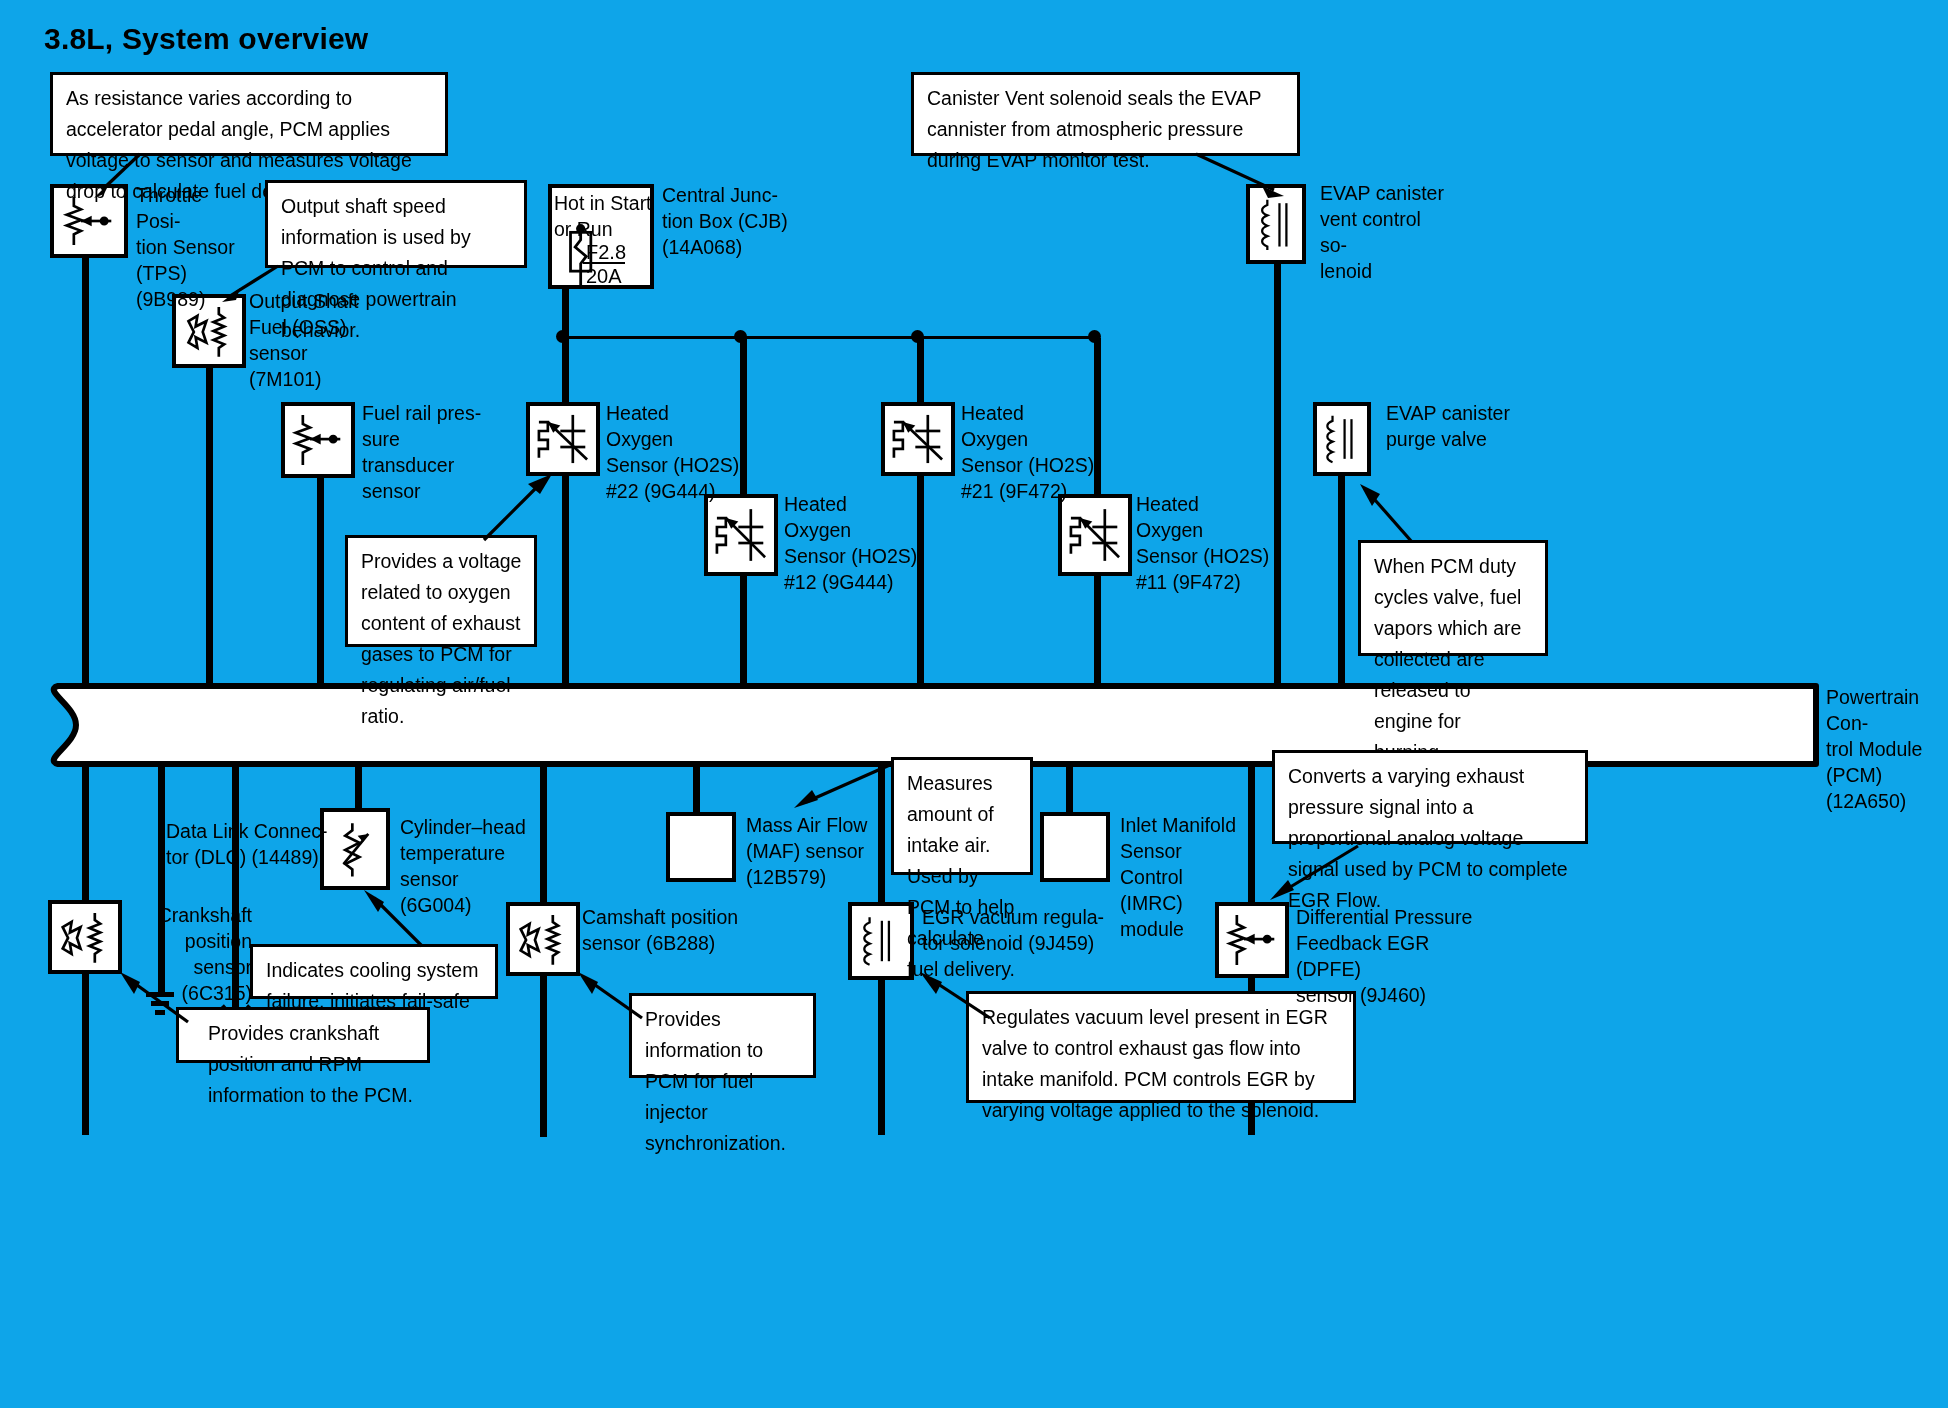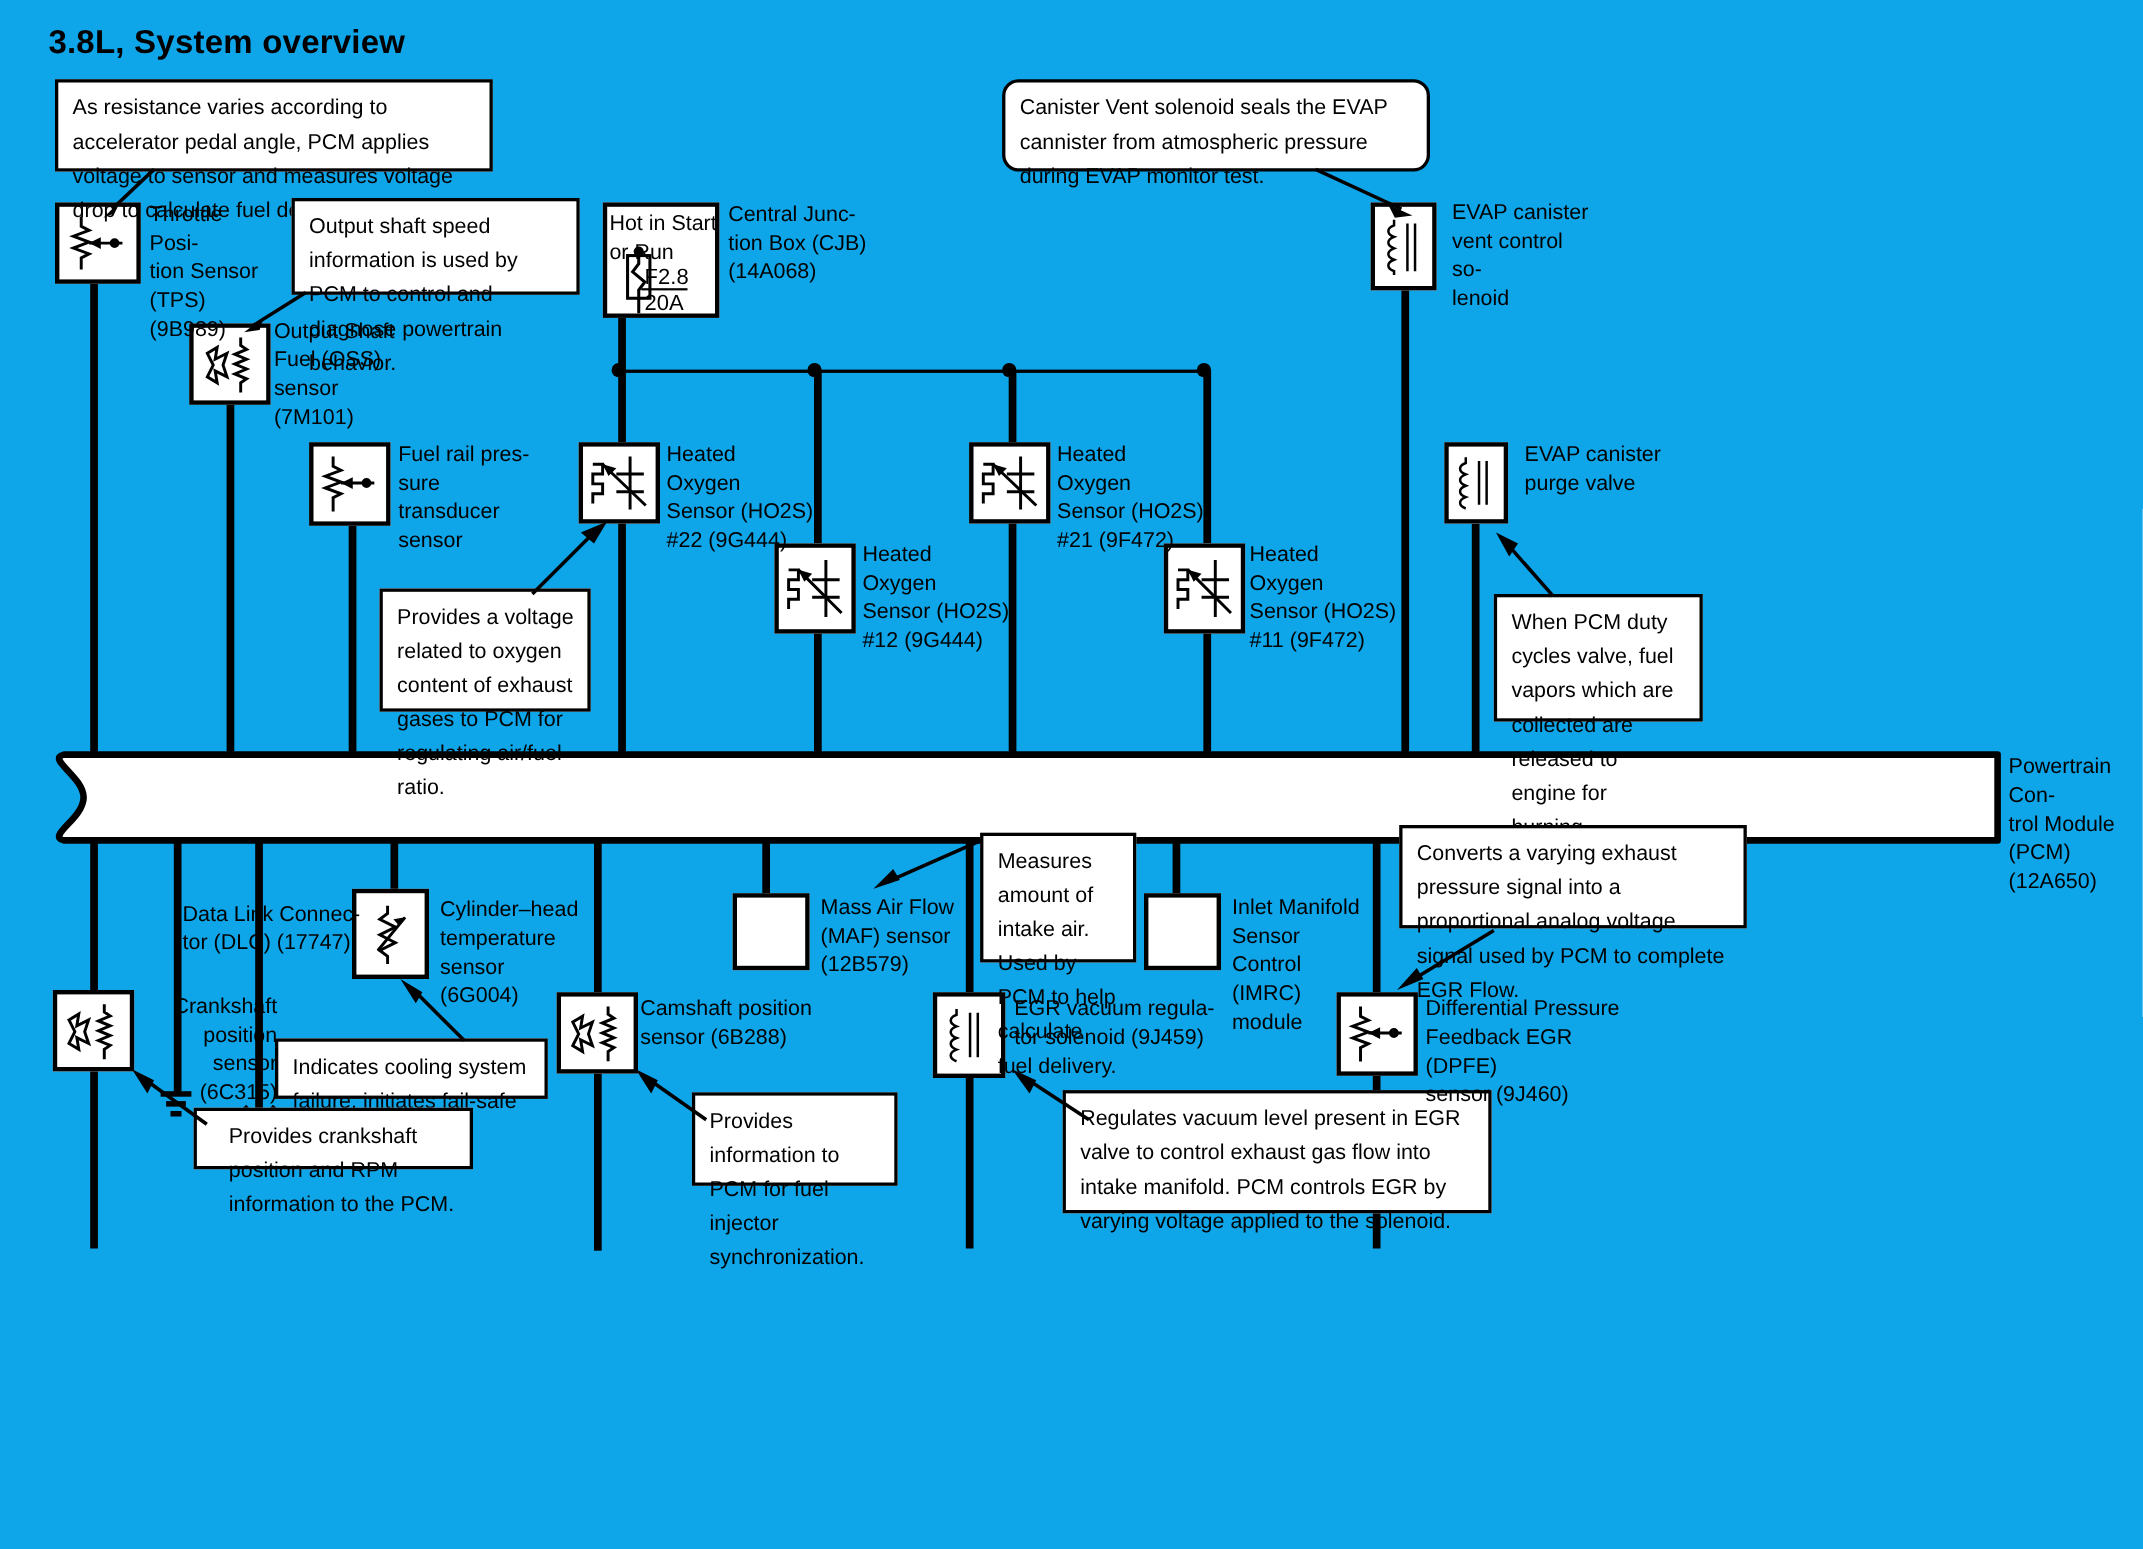--- a/index.html
+++ b/index.html
@@ -39,21 +39,21 @@
 <body>
 
 <div id="page">
 
   <div class="t" id="title">3.8L, System overview</div>
 
   <div class="note" style="left:50px;top:72px;width:398px;height:84px;">As resistance varies according to accelerator pedal angle, PCM applies voltage to sensor and measures voltage drop to calculate fuel delivery.</div>
 
   <div class="note" style="left:265px;top:180px;width:262px;height:88px;">Output shaft speed information is used by PCM to control and diagnose powertrain behavior.</div>
 
-  <div class="note" style="left:911px;top:72px;width:389px;height:84px;border-radius:15px;">Canister Vent solenoid seals the EVAP cannister from atmospheric pressure during EVAP monitor test.</div>
+  <div class="note" style="left:911px;top:72px;width:389px;height:84px;">Canister Vent solenoid seals the EVAP cannister from atmospheric pressure during EVAP monitor test.</div>
 
   <div class="note" style="left:345px;top:535px;width:192px;height:112px;">Provides a voltage related to oxygen content of exhaust gases to PCM for regulating air/fuel ratio.</div>
 
   <div class="note" style="left:1358px;top:540px;width:190px;height:116px;">When PCM duty cycles valve, fuel vapors which are collected are released to engine for burning.</div>
 
   <div class="note" style="left:891px;top:757px;width:142px;height:118px;">Measures amount of intake air. Used by PCM to help calculate fuel delivery.</div>
 
   <div class="note" style="left:1272px;top:750px;width:316px;height:94px;">Converts a varying exhaust pressure signal into a proportional analog voltage signal used by PCM to complete EGR Flow.</div>
 
   <div class="note" style="left:250px;top:944px;width:248px;height:55px;">Indicates cooling system failure, initiates fail-safe cooling.</div>
@@ -264,21 +264,21 @@
       </svg>
   </div>
   <div class="lbl" style="left:1386px;top:400px;width:130px;white-space:pre-line;">EVAP canister
 purge valve</div>
 
   <div class="lbl" style="left:1826px;top:684px;width:130px;white-space:pre-line;">Powertrain Con-
 trol Module
 (PCM) (12A650)</div>
 
   <div class="lbl" style="left:166px;top:818px;width:168px;white-space:pre-line;">Data Link Connec-
-tor (DLC) (17747)</div>
+tor (DLC) (14489)</div>
 
   <div class="sym" style="left:320px;top:808px;width:70px;height:82px;">
     <svg viewBox="0 0 70 82">
         <g stroke="#000" stroke-width="3" fill="none">
       <path d="M32 12 L32 20 L24 26 L40 34 L24 42 L40 50 L24 58 L32 64 L32 72"></path>
       <line x1="22" y1="58" x2="50" y2="24"></line>
       <polygon points="50,24 38,26 44,33" fill="#000" stroke="none"></polygon>
     </g>
       </svg>
   </div>

